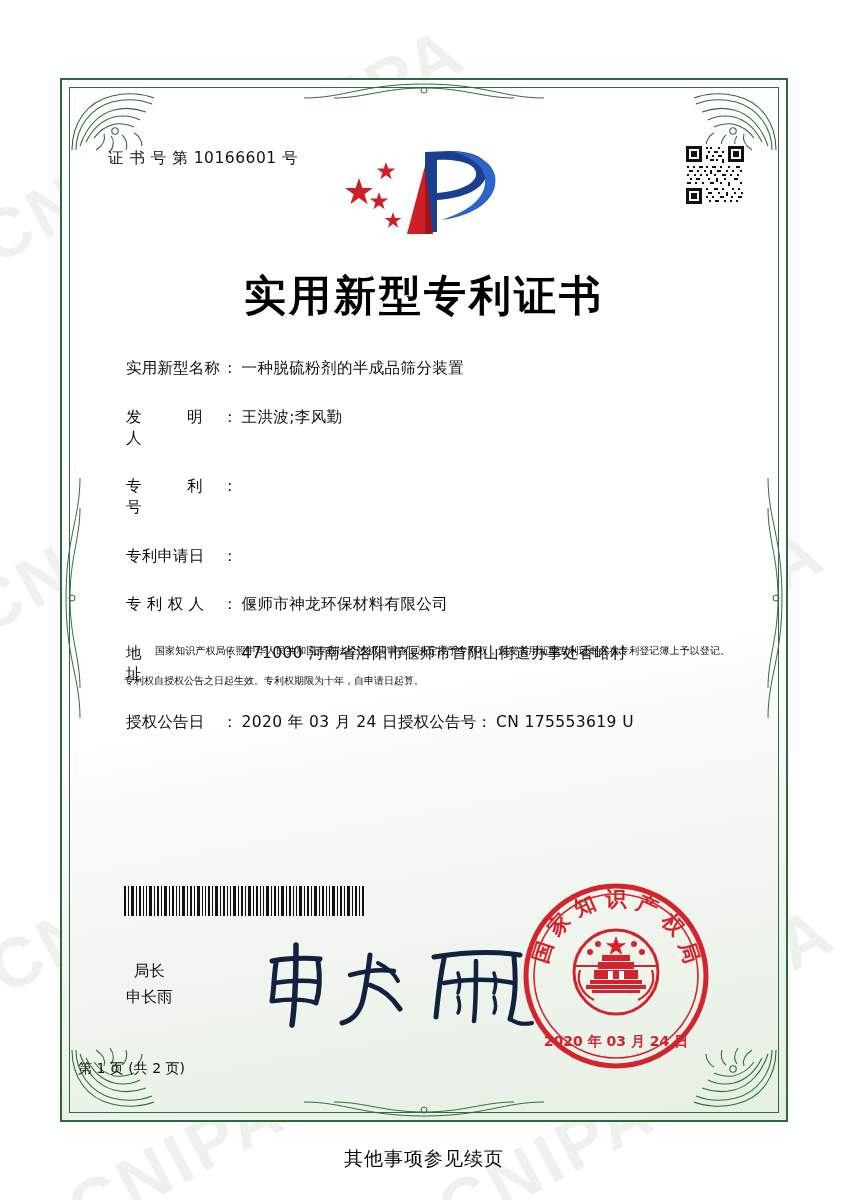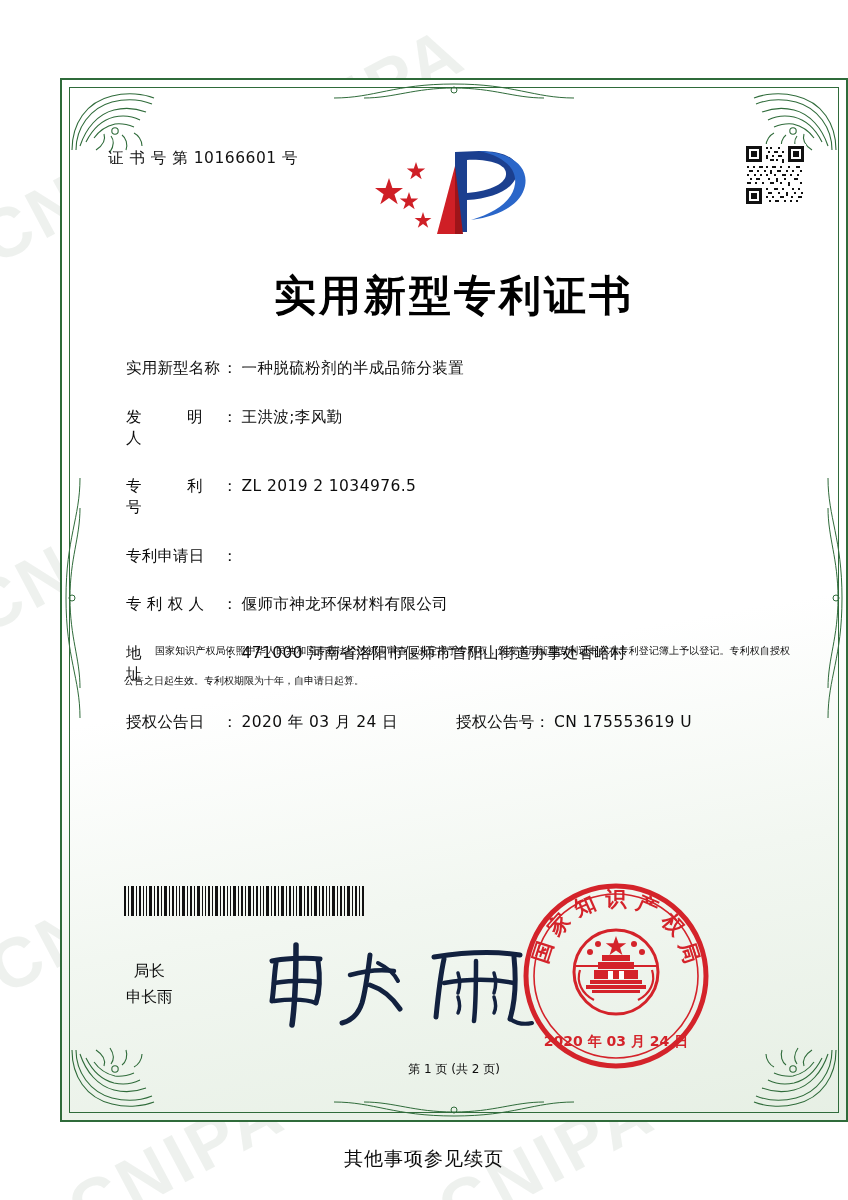--- a/index.html
+++ b/index.html
@@ -32,21 +32,21 @@
     white-space: nowrap;
     transform: rotate(-28deg);
     transform-origin: center;
   }
 
   
   #certificate {
     position: absolute;
     left: 60px;
     top: 78px;
-    width: 788px;
+    width: 728px;
     height: 1044px;
     z-index: 2;
     background:
       linear-gradient(170deg, #ffffff 0%, #ffffff 55%, #f2f7f1 75%, #e6efe4 100%);
   }
   .frame-outer {
     position: absolute;
     inset: 0;
     border: 2px solid #2f6b3a;
   }
@@ -142,21 +142,20 @@
     width: 96px;
     flex: 0 0 96px;
     letter-spacing: 0.2px;
   }
   .field-label.sp2 { letter-spacing: 15px; }
   .field-colon { margin-right: 4px; }
   .field-value { flex: 1; letter-spacing: 0.4px; }
 
   .field-row.dual .field-value { flex: 0 0 auto; }
   .sec-label {
-    margin-left: 58px;
     letter-spacing: 0.2px;
   }
 
   .paragraphs {
     position: absolute;
     left: 46px;
     right: 40px;
     top: 540px;
     font-size: 10px;
     line-height: 30px;
@@ -202,22 +201,22 @@
     top: 780px;
     width: 200px;
     height: 200px;
   }
 
   .page-footer {
     position: absolute;
     left: 0;
     right: 0;
     bottom: 26px;
-    text-align: center;
-    font-size: 12px;
+    text-align: left;
+    font-size: 14px;
     color: #0d0d0d;
     font-family: "DejaVu Sans", "Liberation Sans", sans-serif;
   }
 
   .below-note {
     position: absolute;
     left: 0;
     right: 0;
     top: 1146px;
     text-align: center;
@@ -473,21 +472,20 @@
 
       <div class="field-row">
         <span class="field-label sp2">发　明　人</span>
         <span class="field-colon">：</span>
         <span class="field-value">王洪波;李风勤</span>
       </div>
 
       <div class="field-row">
         <span class="field-label sp2">专　利　号</span>
         <span class="field-colon">：</span>
-        <span class="field-value">ZL 2019 2 1034976.5</span>
       </div>
 
       <div class="field-row">
         <span class="field-label">专利申请日</span>
         <span class="field-colon">：</span>
       </div>
 
       <div class="field-row">
         <span class="field-label">专 利 权 人</span>
         <span class="field-colon">：</span>

